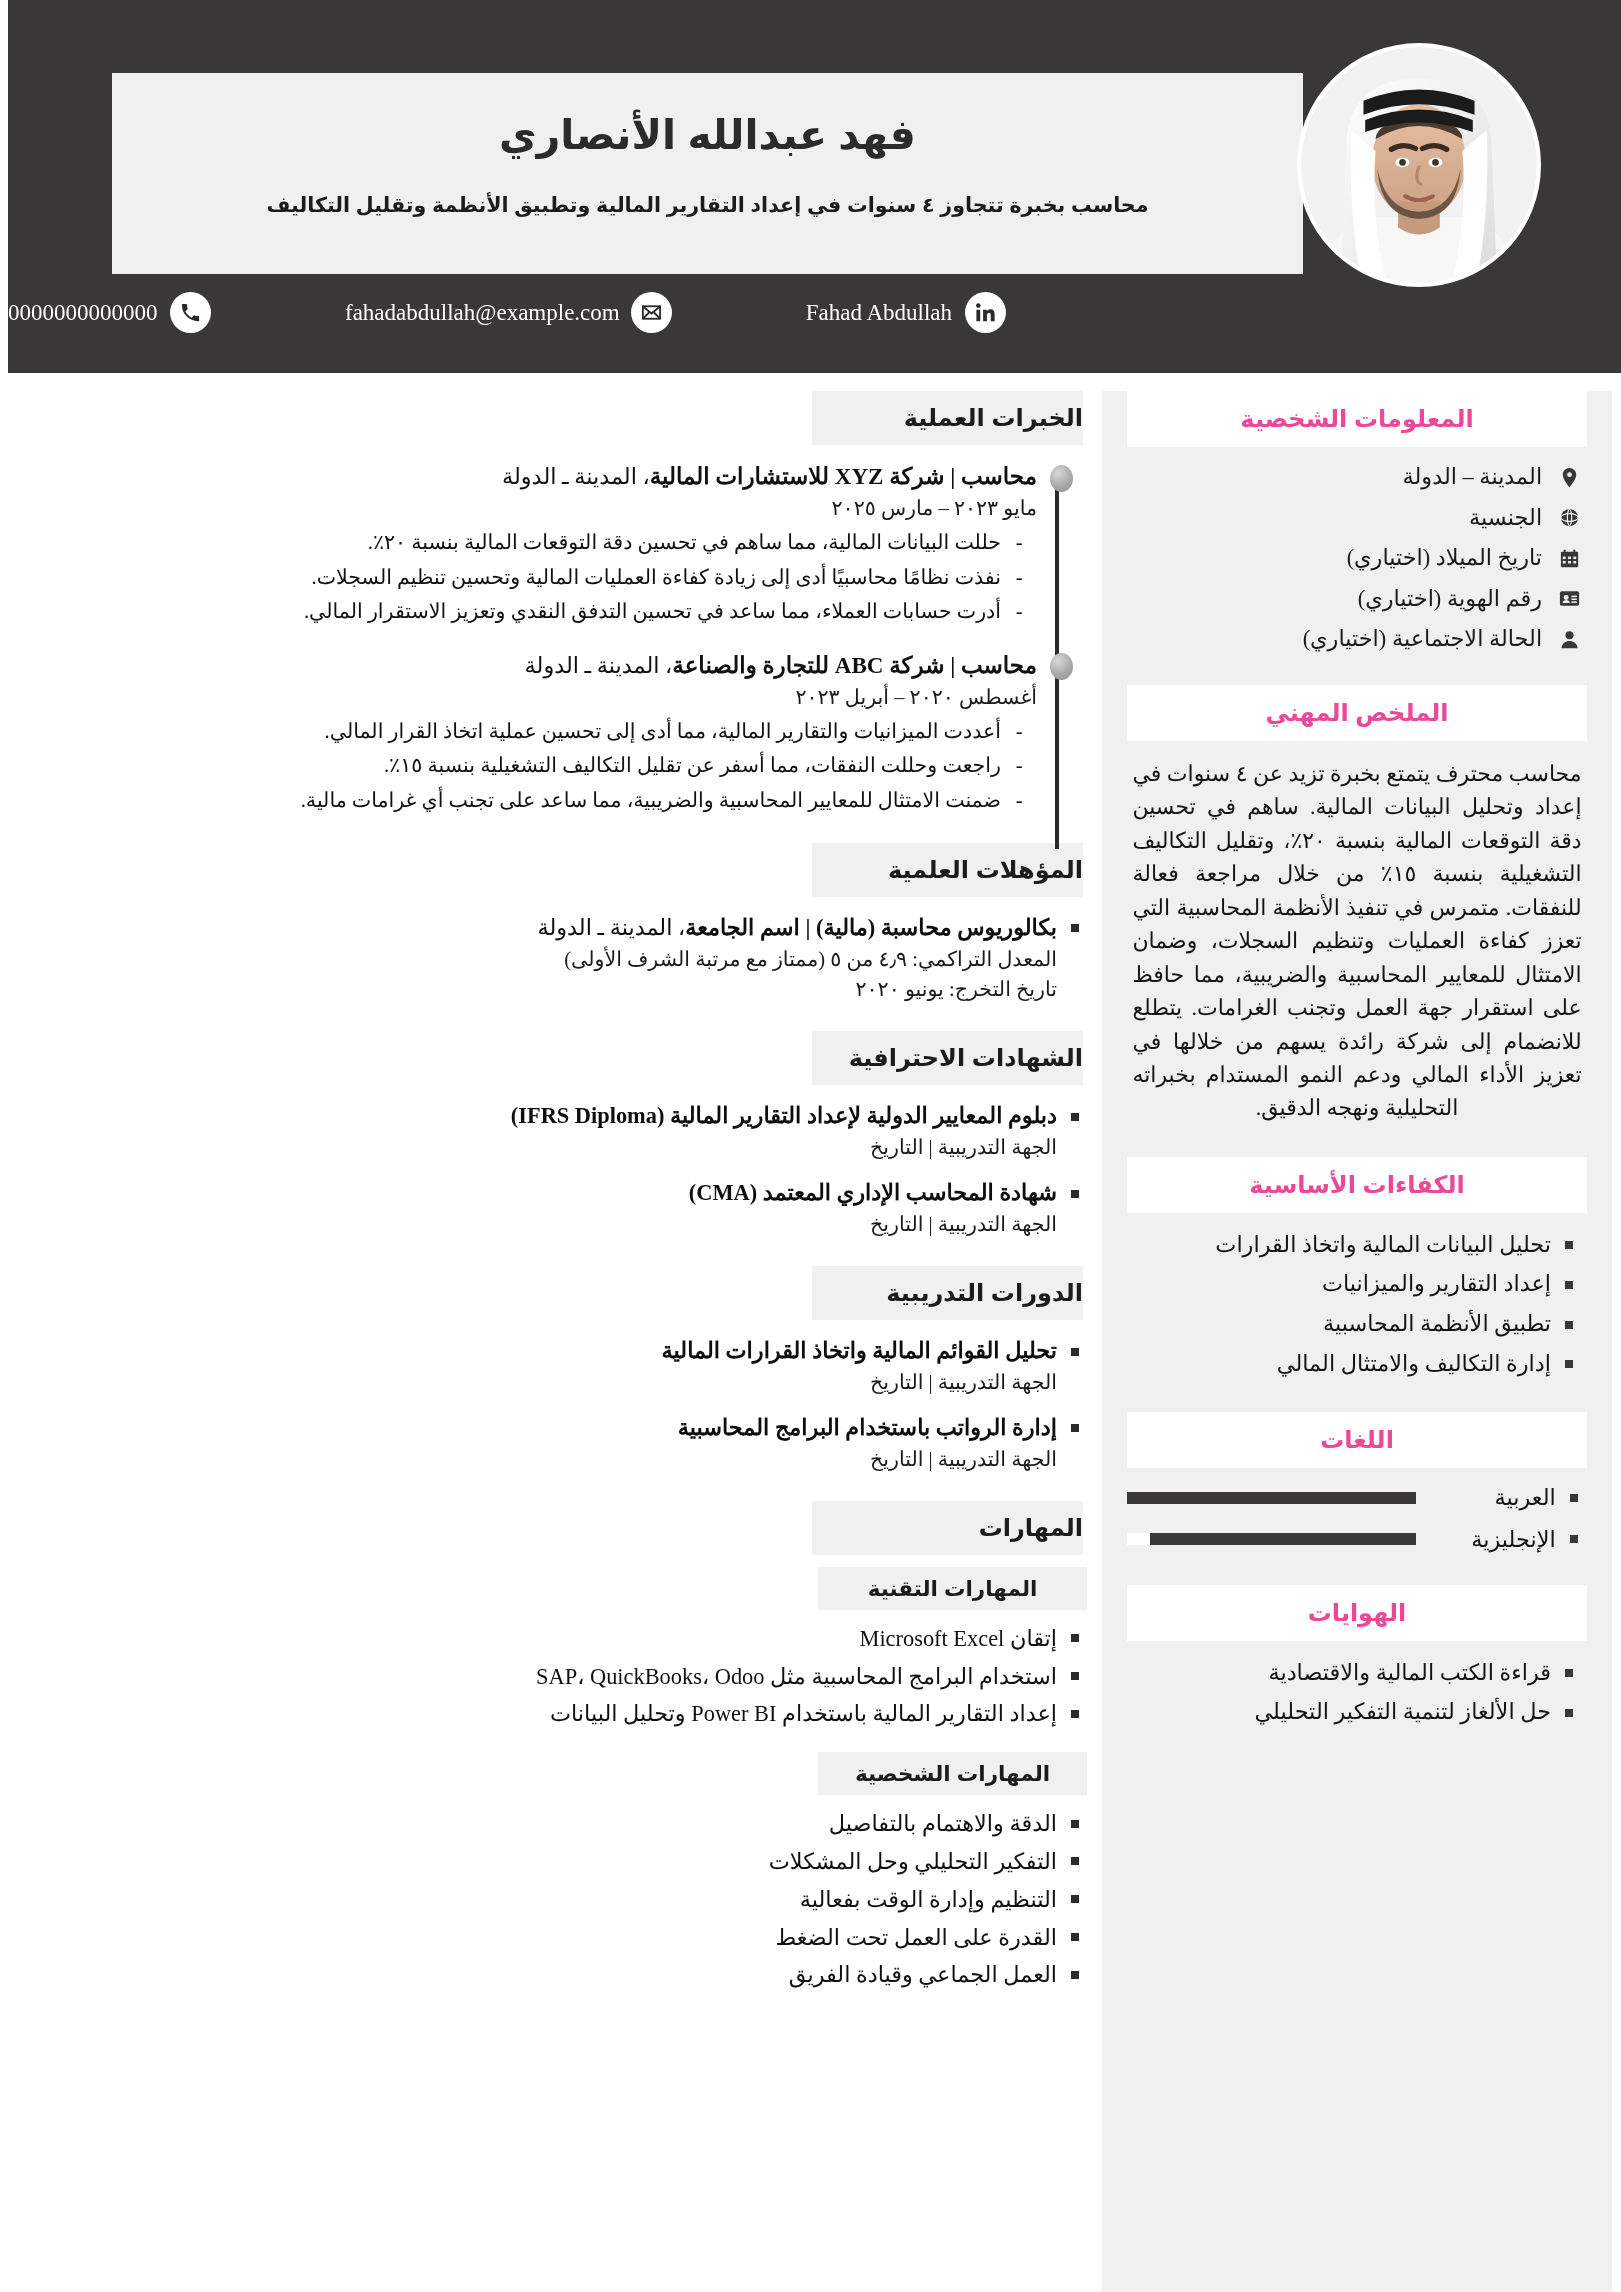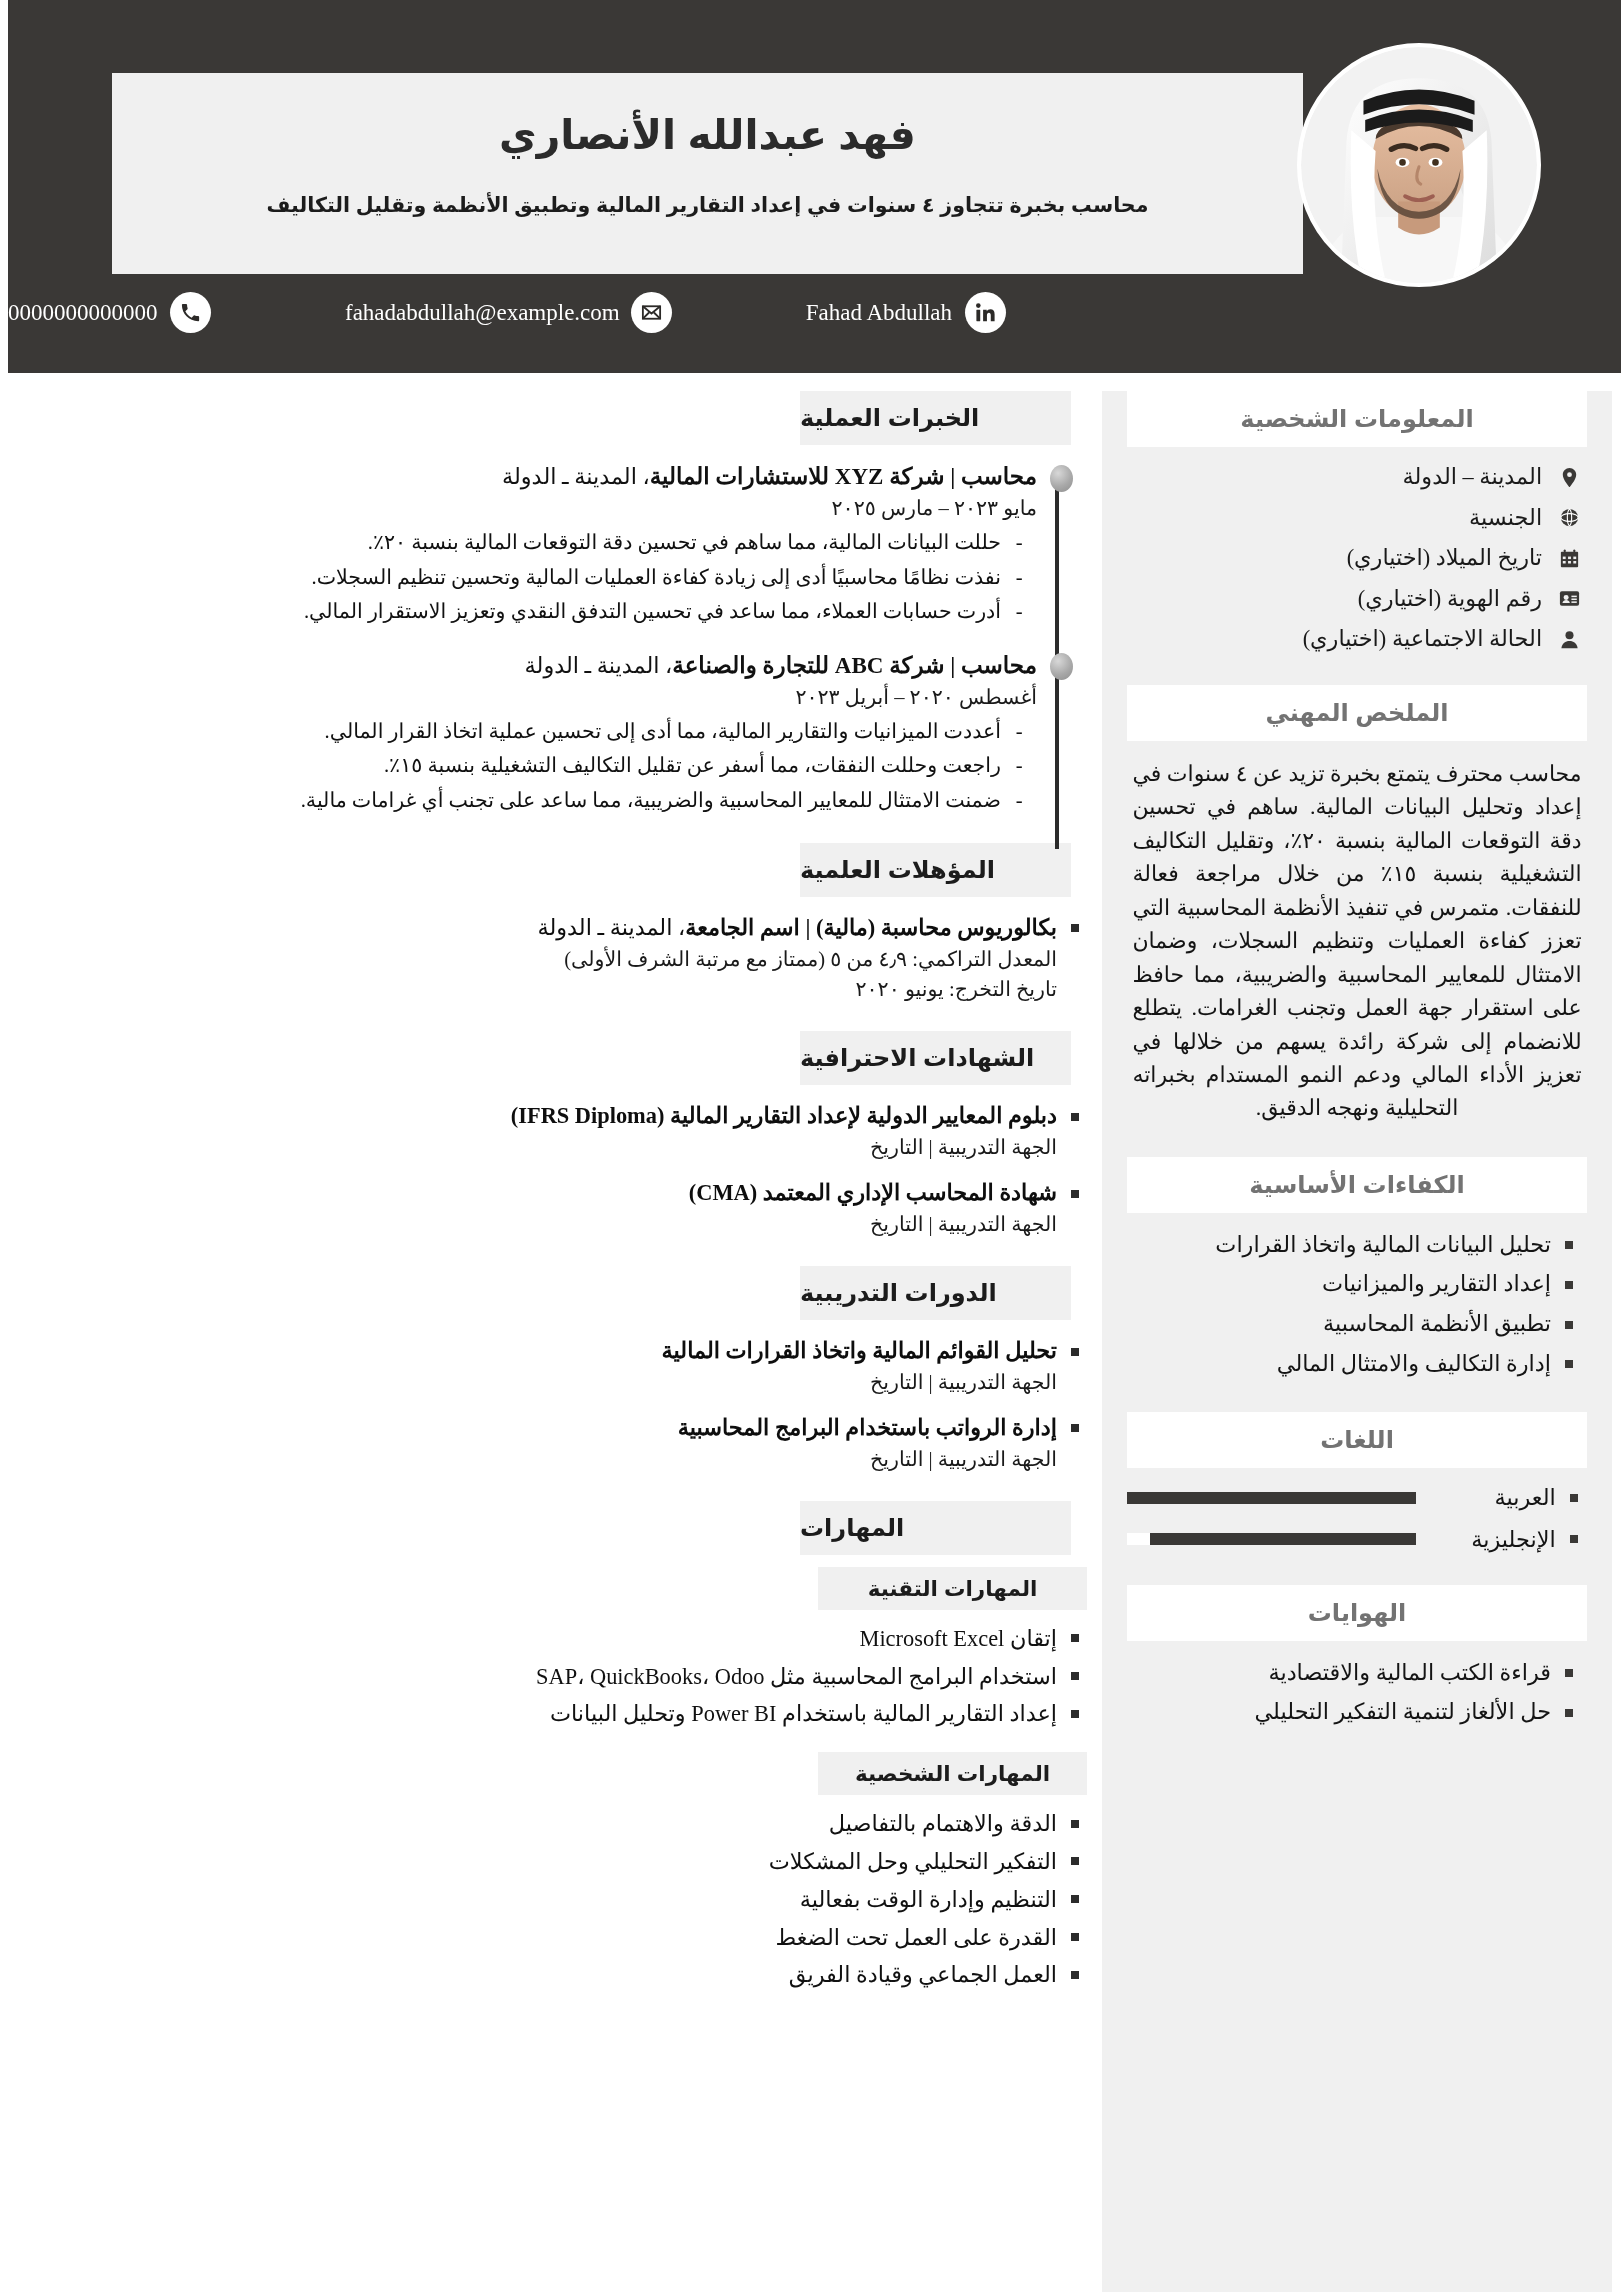--- a/index.html
+++ b/index.html
@@ -87,21 +87,21 @@
     position: absolute; right: 534px; top: 18px; width: 896px;
   }
 
   
   .sb-head {
     background: #ffffff; height: 56px;
     display: flex; align-items: center; justify-content: center;
     margin-bottom: 16px;
   }
   .sb-head span {
-    font-size: 24px; font-weight: bold; color: #737373;
+    font-size: 24px; font-weight: bold; color: #ec4899;
     font-family: "Liberation Sans", "DejaVu Sans", sans-serif;
   }
   .sb-block { margin-bottom: 32px; }
 
   .info-row {
     display: flex; flex-direction: row; align-items: center;
     justify-content: flex-start; gap: 14.3px;
     margin-bottom: 12.5px; padding-right: 3.6px;
   }
   .info-icon {
@@ -143,22 +143,22 @@
     font-family: "Liberation Serif", "DejaVu Serif", serif;
   }
   .lang-track {
     flex: 1; height: 12.5px; background: #ffffff; position: relative;
   }
   .lang-fill { position: absolute; right: 0; top: 0; height: 12.5px; background: #3a3836; }
 
   
   .mn-head {
     background: #f0f0f0; height: 54px; width: 271px;
-    margin-right: 16px; margin-left: auto;
-    display: flex; align-items: center; justify-content: flex-end;
+    margin-right: 4px; margin-left: auto;
+    display: flex; align-items: center; justify-content: flex-start;
   }
   .mn-head span {
     font-size: 24px; font-weight: bold; color: #1c1c1c;
     font-family: "Liberation Sans", "DejaVu Sans", sans-serif;
   }
   .mn-block { margin-bottom: 27px; }
 
   .timeline { position: relative; padding-right: 50px; padding-top: 16px; }
   .tl-line {
     position: absolute; right: 28px; top: 30px; width: 3.6px; height: 374px;

